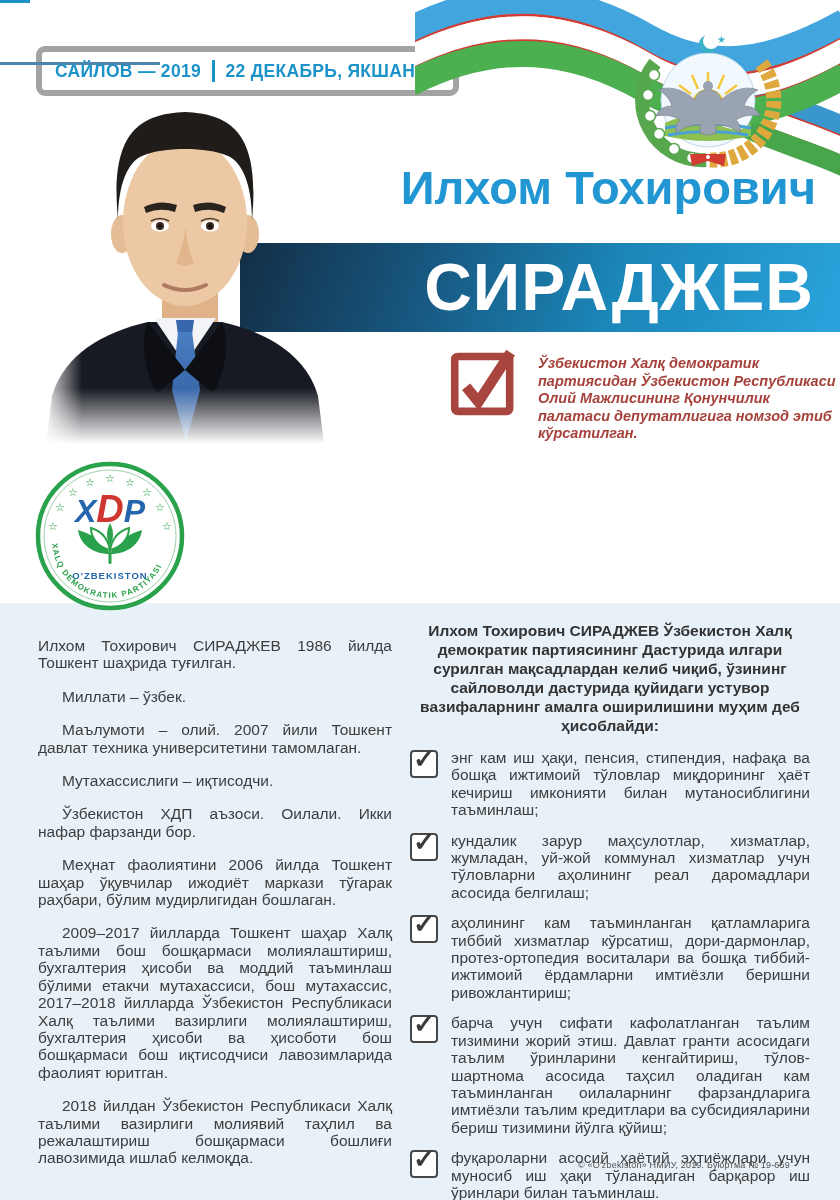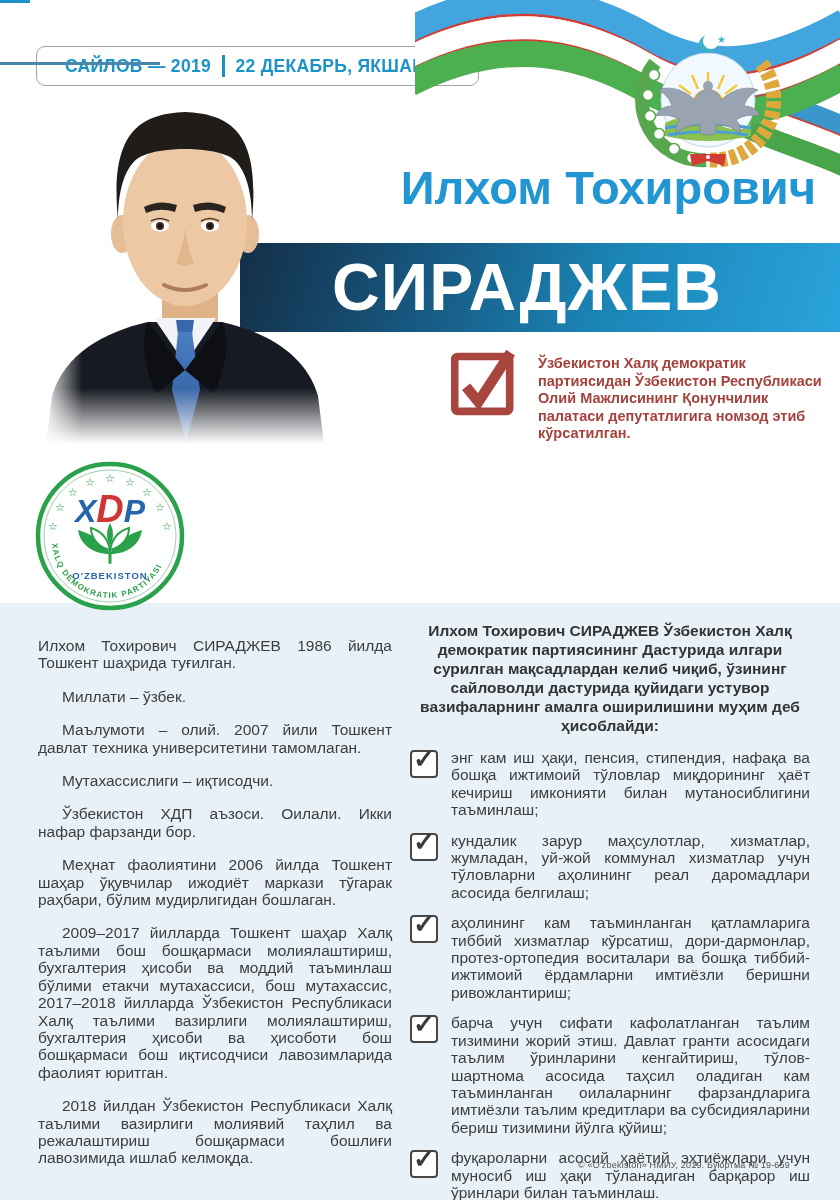--- a/index.html
+++ b/index.html
@@ -4,38 +4,38 @@
 <style>
   html,body{margin:0;padding:0;background:#c9ced3;}
   .page{position:relative;width:840px;height:1200px;margin:0 auto;background:#ffffff;
         overflow:hidden;font-family:"Liberation Sans",sans-serif;}
 
   
   .rule{position:absolute;background:#4b86ad;height:3px;}
   .rule-left{left:0;top:63;width:30px;background:#1b93c9;}
   .rule-right{left:366;top:62px;width:160px;}
   .badge{position:absolute;left:36px;top:46px;height:38px;display:inline-flex;align-items:center;
-         gap:11px;padding:0 28px;border:1px solid #a3a3a3;border-radius:9px;
+         gap:11px;padding:0 13px;border:6px solid #a3a3a3;border-radius:9px;
          color:#1b93c9;font-weight:bold;font-size:17.5px;letter-spacing:.3px;background:#fff;white-space:nowrap;}
   .badge-sep{width:2.5px;height:22px;background:#1b93c9;}
 
   
   .firstname{position:absolute;left:384px;top:160px;width:432px;text-align:right;
              font-size:47px;font-weight:bold;color:#2196d2;letter-spacing:0;z-index:4;}
   .surname-banner{position:absolute;left:240px;top:243px;width:600px;height:89px;z-index:2;
       background:linear-gradient(108deg,#132e46 0%,#17567e 30%,#1b86b8 62%,#2aa3dc 100%);}
-  .surname-banner span{display:block;line-height:89px;text-align:center;padding-right:26px;
+  .surname-banner span{display:block;line-height:89px;text-align:right;padding-right:26px;
       color:#ffffff;font-size:66px;font-weight:bold;letter-spacing:1px;}
 
   .portrait{position:absolute;left:40px;top:92px;width:290px;height:352px;z-index:3;}
 
   
   .nomination{position:absolute;left:450px;top:346px;width:386px;display:flex;gap:16px;z-index:4;}
   .red-check{width:72px;height:72px;flex:0 0 auto;}
-  .nom-text{width:318px;font-size:14.5px;line-height:17.5px;font-weight:bold;
+  .nom-text{width:318px;font-size:14.5px;line-height:17.5px;font-weight:bold;font-style:italic;
             color:#a6423c;padding-top:9px;}
 
   
   .party-logo{position:absolute;left:34px;top:460px;width:152px;height:152px;z-index:5;}
 
   
   .mid-banner{position:absolute;left:0;top:437px;width:840px;height:166px;z-index:1;
       background:linear-gradient(100deg,#13293f 0%,#175a88 33%,#1f8fc4 68%,#2fa6dc 100%);
       -webkit-clip-path:polygon(208px 0,840px 0,840px 166px,138px 166px);
       clip-path:polygon(208px 0,840px 0,840px 166px,138px 166px);}

